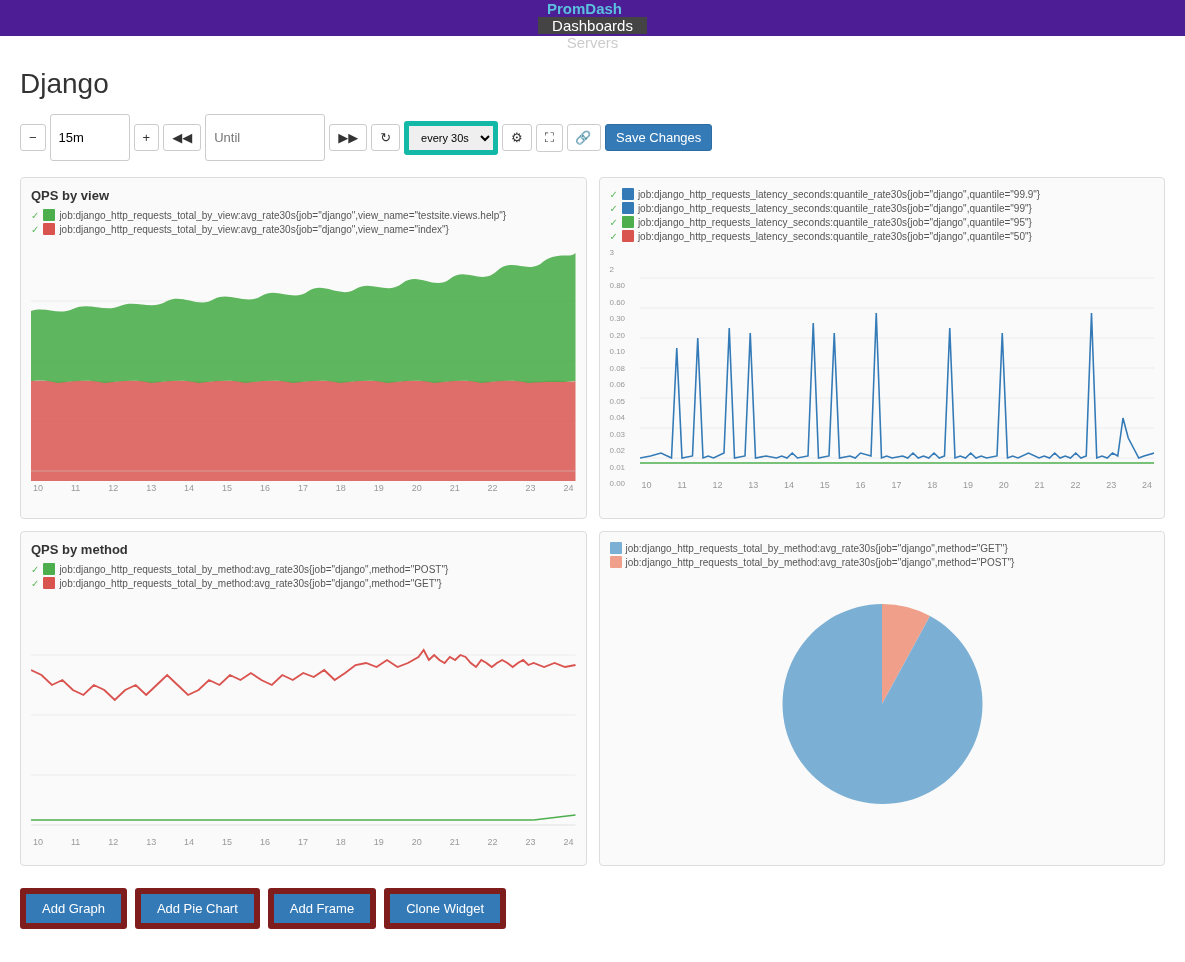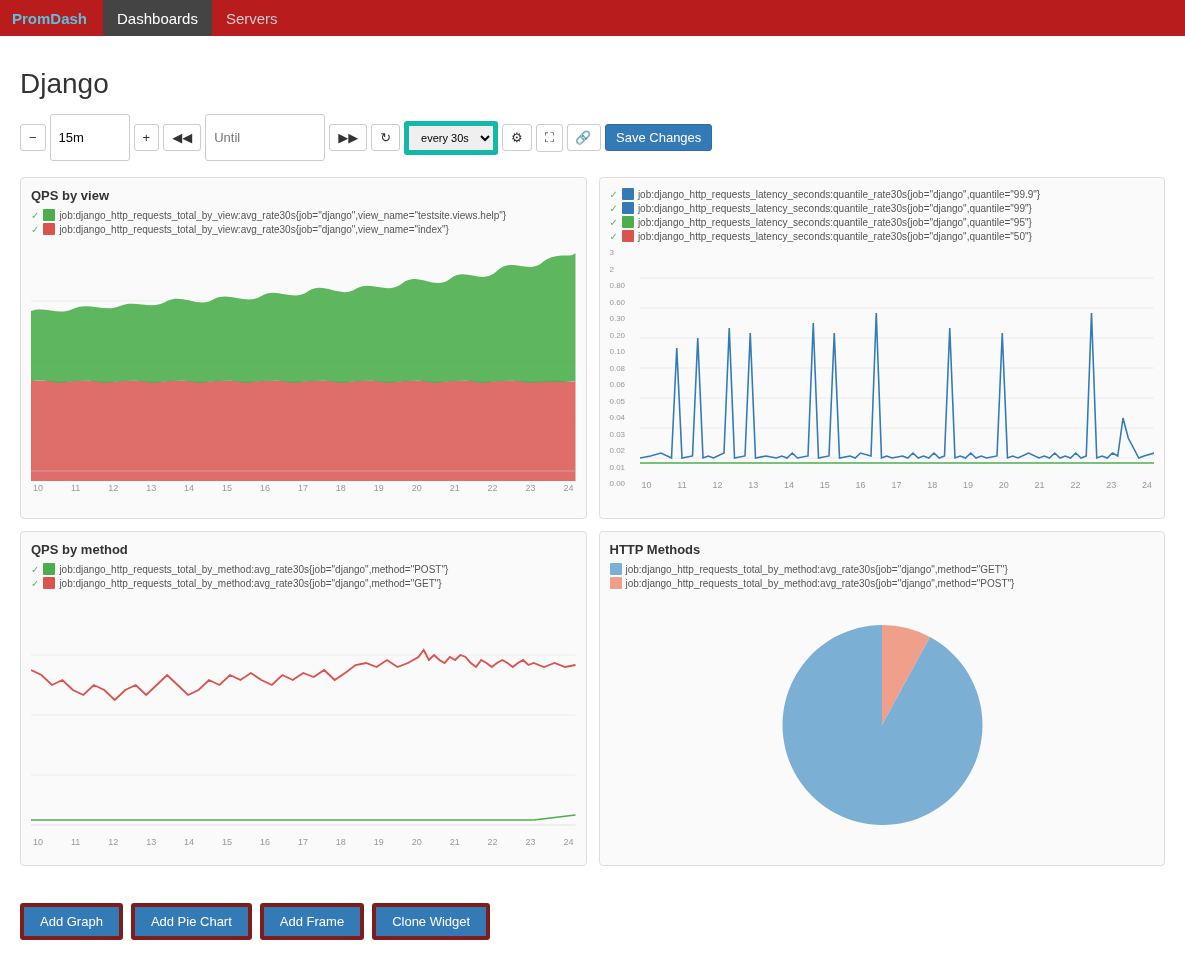--- a/index.html
+++ b/index.html
@@ -1,24 +1,25 @@
 <!DOCTYPE html>
 <html><head>
   <meta charset="utf-8">
   <style>
     * { box-sizing: border-box; margin: 0; padding: 0; }
     body { font-family: Arial, sans-serif; font-size: 12px; background: #fff; }
 
     
     .navbar {
-      background: #b91c1c;
+      background: #4c1d95;
       display: flex;
       align-items: center;
       height: 36px;
       padding: 0 12px;
+      flex-direction: column;
     }
     .navbar-brand {
       color: #5bc0de;
       font-size: 15px;
       font-weight: bold;
       margin-right: 16px;
     }
     .nav-item {
       color: #ccc;
       padding: 0 14px;
@@ -122,26 +123,25 @@
 
     
     .bottom-toolbar {
       display: flex;
       gap: 8px;
       padding: 10px 0 6px 0;
     }
     .btn-add {
       background: #337ab7;
       color: #fff;
-      border: 4px solid #7f1d1d;
+      border: 6px solid #7f1d1d;
       padding: 7px 16px;
       border-radius: 3px;
       cursor: pointer;
       font-size: 13px;
-      margin-top: 15px;
     }
 
     
     .pie-container {
       display: flex;
       justify-content: center;
       align-items: center;
       padding: 10px 0;
     }
   </style>
@@ -350,21 +350,20 @@
             <span>20</span>
             <span>21</span>
             <span>22</span>
             <span>23</span>
             <span>24</span>
         </div>
       </div>
     </div>
 
     <div class="chart-panel">
-      <div class="chart-title">HTTP Methods</div>
       <div class="legend">
         <div class="legend-item">
           <span class="legend-swatch" style="background:#7bafd4"></span>
           <span>job:django_http_requests_total_by_method:avg_rate30s{job="django",method="GET"}</span>
         </div>
         <div class="legend-item">
           <span class="legend-swatch" style="background:#f0a08a"></span>
           <span>job:django_http_requests_total_by_method:avg_rate30s{job="django",method="POST"}</span>
         </div>
       </div>

